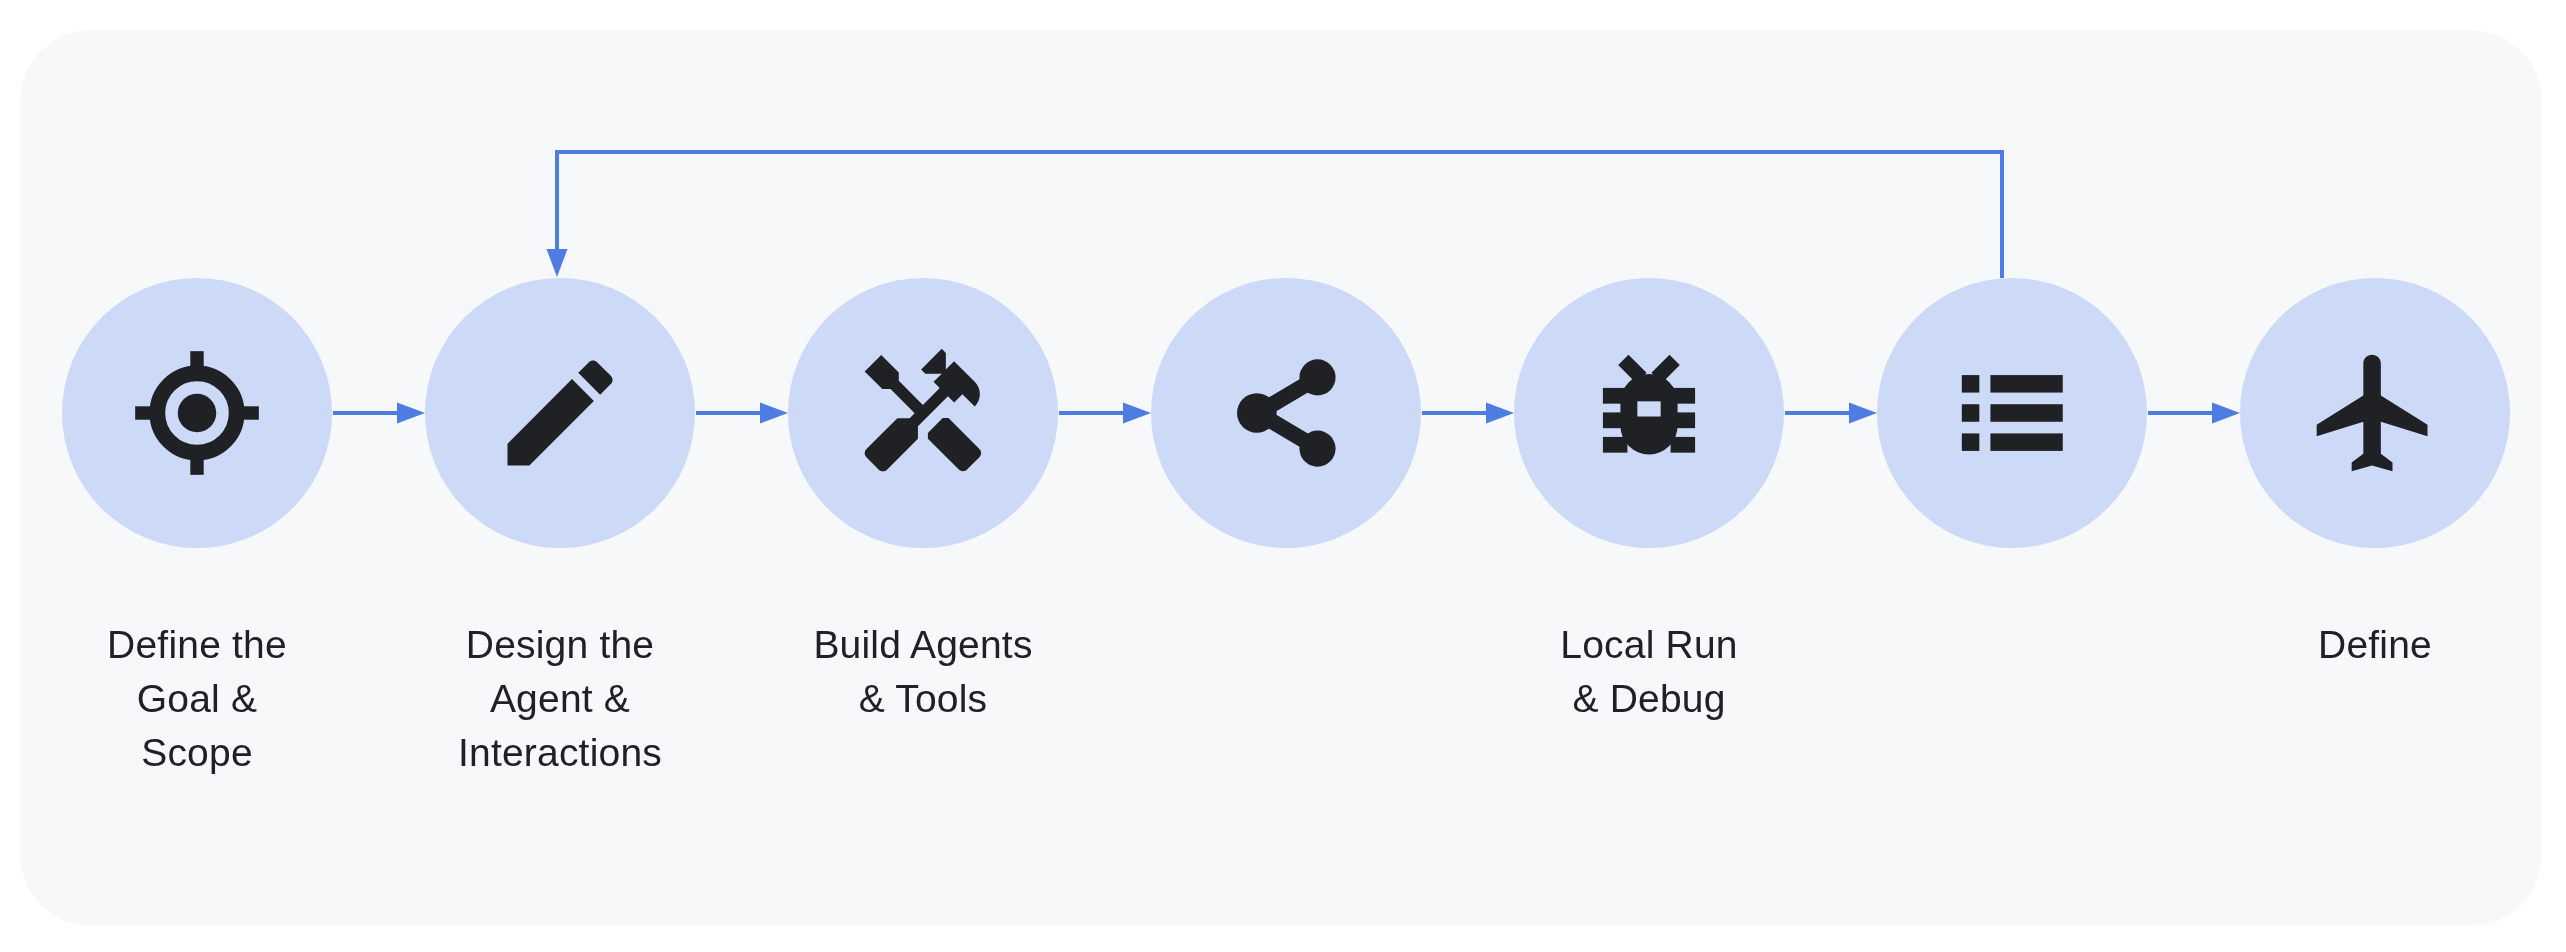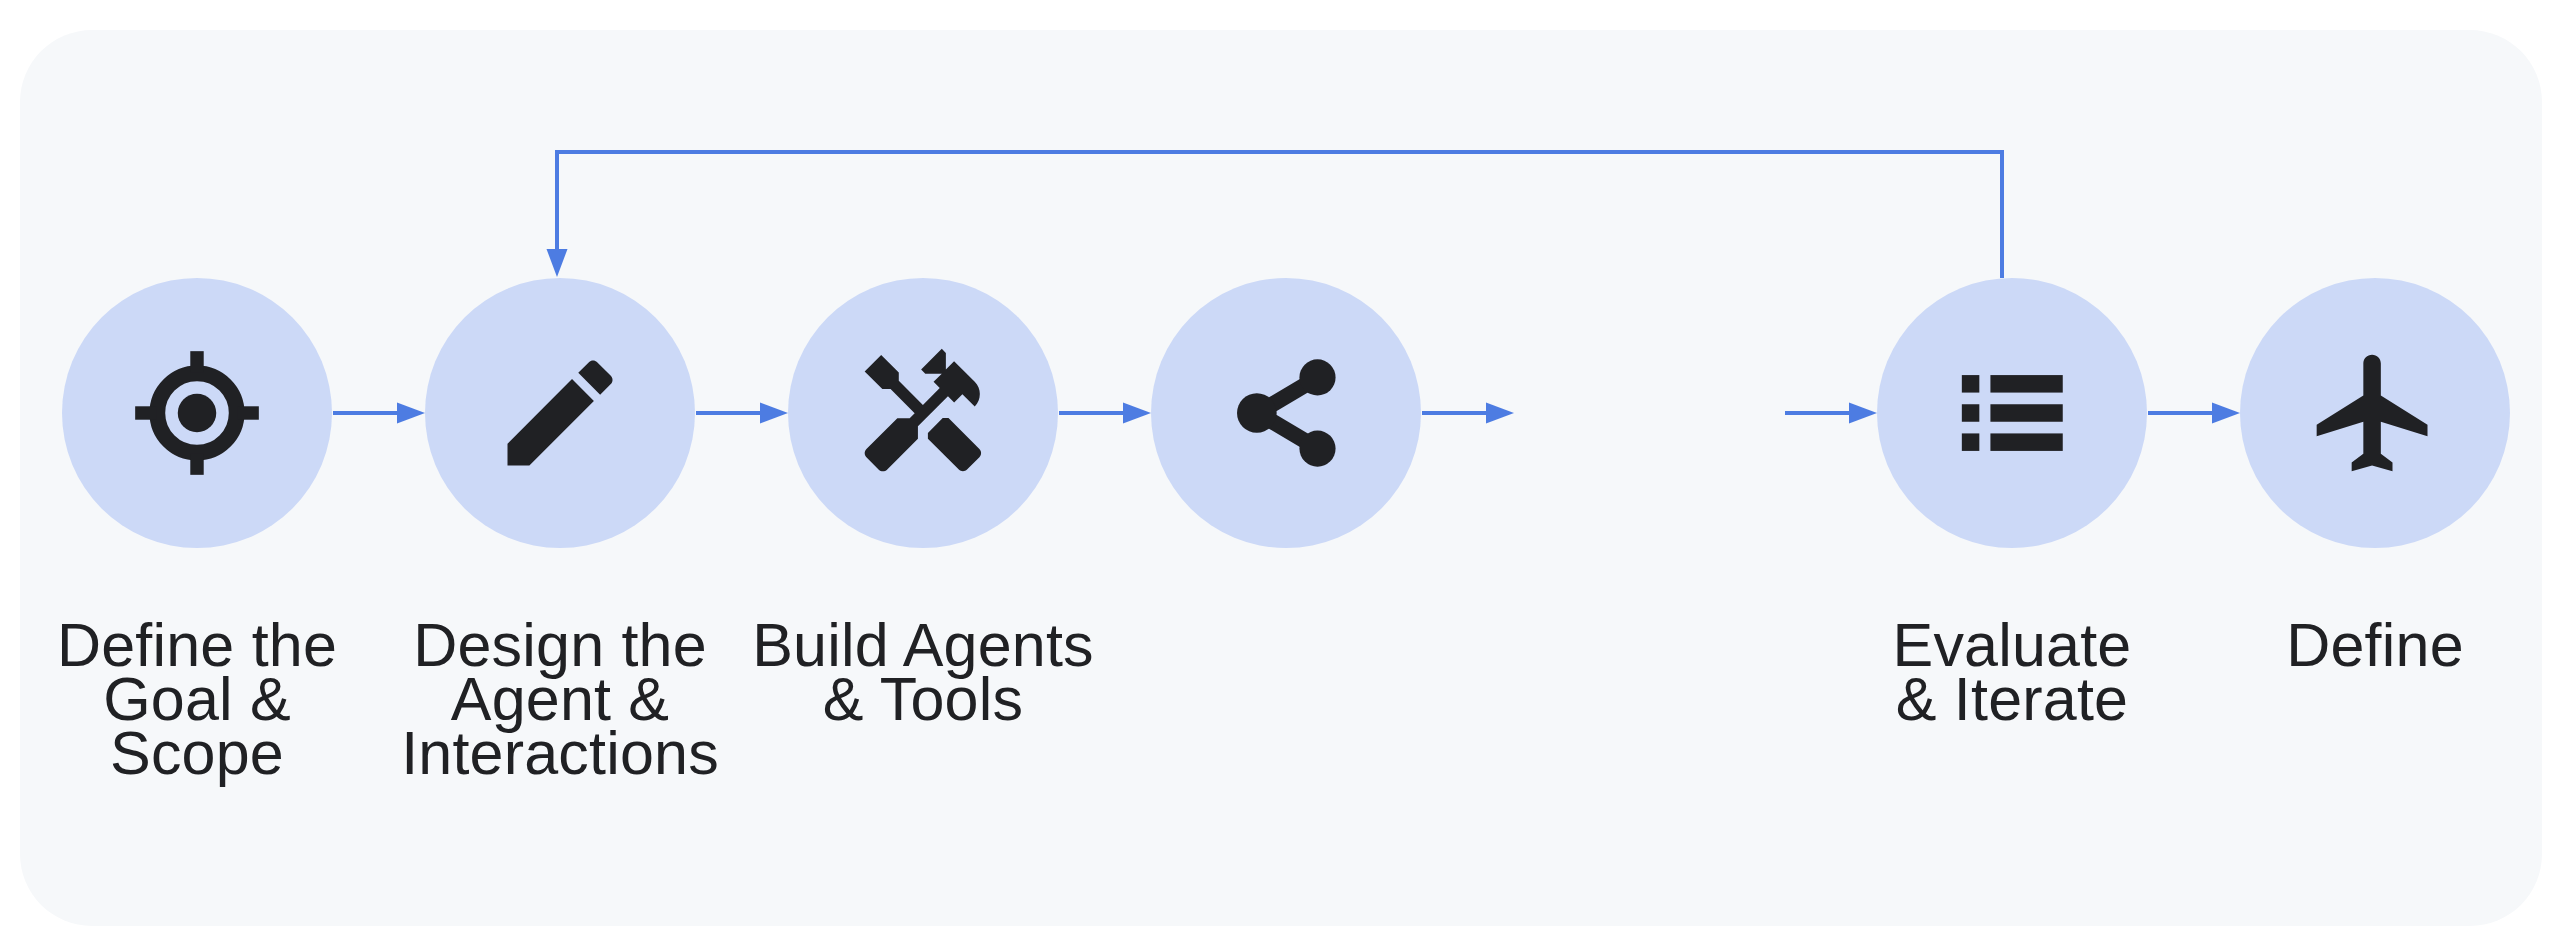--- a/index.html
+++ b/index.html
@@ -41,21 +41,21 @@
     height: 270px;
     margin: 0 auto;
     border-radius: 50%;
     background: #ccd9f7;
     display: flex;
     align-items: center;
     justify-content: center;
   }
   .node-label {
     margin-top: 70px;
-    font-size: 61px;
+    font-size: 39px;
     line-height: 54px;
     color: #202124;
     white-space: pre-line;
     letter-spacing: 0.2px;
   }
   .icon-svg { display: block; }
 </style>
 </head>
 <body>
 
@@ -145,36 +145,53 @@
         <path d="M7.2 12 L17.3 6 M7.2 12 L17.3 18" stroke="#202124" stroke-width="2.7" fill="none"></path>
         <g fill="#202124">
           <circle cx="17.4" cy="5.9" r="3.1"></circle>
           <circle cx="7" cy="12" r="3.4"></circle>
           <circle cx="17.4" cy="18.1" r="3.1"></circle>
         </g>
       </svg>
     </div>
   </div>
 
+  <div class="node" style="left:1469px">
+    <div class="node-circle">
+      <svg class="icon-svg" width="140" height="140" viewBox="0 0 24 24">
+        <path d="M7.6 2.9 L10.7 6 M16.4 2.9 L13.3 6" stroke="#202124" stroke-width="2.5" fill="none"></path>
+        <g fill="#202124">
+          <rect x="7.1" y="5.3" width="9.8" height="13.8" rx="4.9"></rect>
+          <rect x="4.1" y="7.7" width="4.2" height="2.7"></rect>
+          <rect x="15.7" y="7.7" width="4.2" height="2.7"></rect>
+          <rect x="4.1" y="11.9" width="4.2" height="2.7"></rect>
+          <rect x="15.7" y="11.9" width="4.2" height="2.7"></rect>
+          <rect x="4.1" y="16.1" width="4.2" height="2.7"></rect>
+          <rect x="15.7" y="16.1" width="4.2" height="2.7"></rect>
+        </g>
+        <rect x="10" y="10" width="4" height="2.6" fill="#ccd9f7"></rect>
+      </svg>
+    </div>
+    <div class="node-label">Local Run
+&amp; Debug</div>
+  </div>
 
   <div class="node" style="left:1832px">
     <div class="node-circle">
       <svg class="icon-svg" width="140" height="140" viewBox="0 0 24 24">
         <g fill="#202124">
           <rect x="3.4" y="5.5" width="3" height="3"></rect>
           <rect x="8.3" y="5.5" width="12.4" height="3"></rect>
           <rect x="3.4" y="10.5" width="3" height="3"></rect>
           <rect x="8.3" y="10.5" width="12.4" height="3"></rect>
           <rect x="3.4" y="15.5" width="3" height="3"></rect>
           <rect x="8.3" y="15.5" width="12.4" height="3"></rect>
         </g>
       </svg>
     </div>
-    <div class="node-label">Evaluate
-&amp; Iterate</div>
   </div>
 
   <div class="node" style="left:2195px">
     <div class="node-circle">
       <svg class="icon-svg" width="140" height="140" viewBox="0 0 24 24">
         <path fill="#202124" d="M21 16v-2l-8-5V3.5c0-.83-.67-1.5-1.5-1.5S10 2.67 10 3.5V9l-8 5v2l8-2.5V19l-2 1.5V22l3.5-1 3.5 1v-1.5L13 19v-5.5l8 2.5z"></path>
       </svg>
     </div>
     <div class="node-label">Define</div>
   </div>

